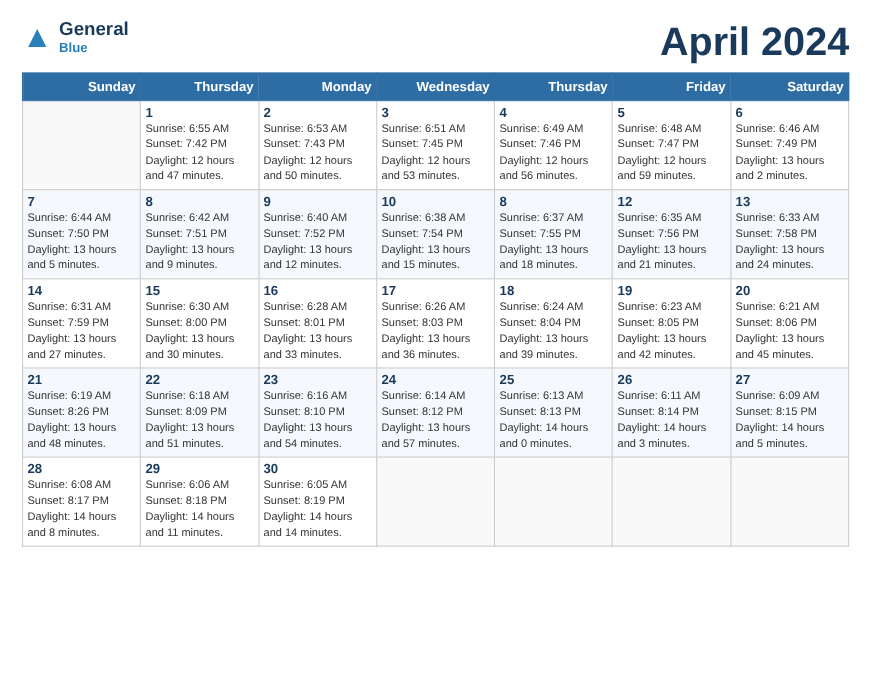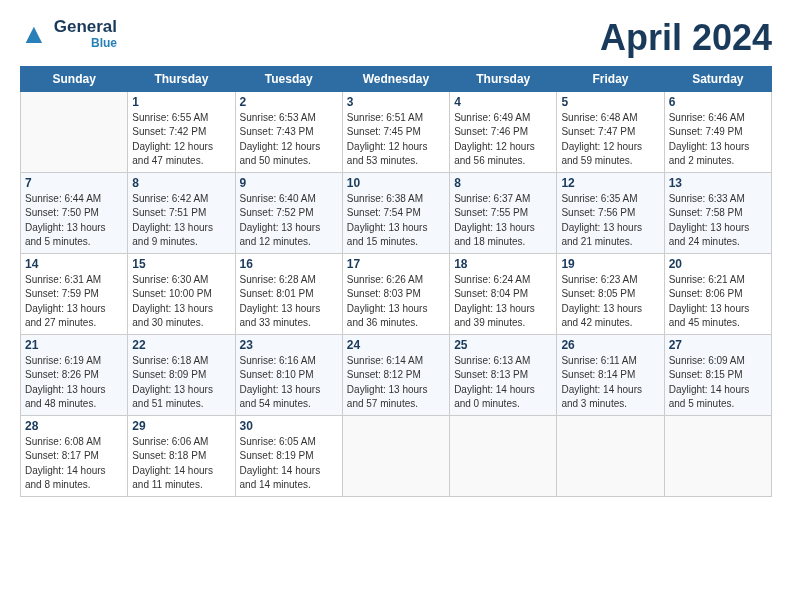--- a/index.html
+++ b/index.html
@@ -46,21 +46,21 @@
       width: 100%;
       border-collapse: collapse;
       table-layout: fixed;
     }
     thead tr th {
       background-color: #2e6da4;
       color: #fff;
       font-size: 12px;
       font-weight: bold;
       padding: 5px 4px;
-      text-align: center;
+      text-align: right;
       border: 1px solid #2e6da4;
     }
     tbody tr td {
       border: 1px solid #ccc;
       vertical-align: top;
       padding: 3px 4px;
       font-size: 10px;
       color: #222;
       height: 78px;
       background: #fff;
@@ -85,37 +85,37 @@
     }
   </style>
 </head>
 <body>
 
 <div class="page">
   <div class="header">
     <div class="logo">
       <div class="logo-row">
         <span style="font-size:28px; color:#2980b9; font-weight:bold; line-height:1;">▲</span>
-        <div style="margin-left:4px;text-align:right;">
+        <div style="margin-left:4px;">
           <div style="font-size:17px; font-weight:bold; color:#1a3a5c; line-height:1.1;"><span>General</span></div>
           <div style="font-size:12px; font-weight:bold; color:#2980b9; line-height:1.1;"><span>Blue</span></div>
         </div>
       </div>
     </div>
     <div class="title-block">
       <div class="title-month">April 2024</div>
     </div>
   </div>
 
   <table>
     <thead>
       <tr>
       <th>Sunday</th>
           <th>Thursday</th>
-          <th>Tuesday</th>
+          <th>Monday</th>
           <th>Wednesday</th>
           <th>Thursday</th>
           <th>Friday</th>
           <th>Saturday</th>
         </tr>
     </thead>
     <tbody id="calendar-body">
     <tr>
           <td class="empty-cell"></td>
           <td>
@@ -216,21 +216,21 @@
           <td>
             <span class="day-num">14</span>
             <div class="day-info">Sunrise: 6:31 AM
 Sunset: 7:59 PM
 Daylight: 13 hours
 and 27 minutes.</div>
           </td>
           <td>
             <span class="day-num">15</span>
             <div class="day-info">Sunrise: 6:30 AM
-Sunset: 10:00 PM
+Sunset: 8:00 PM
 Daylight: 13 hours
 and 30 minutes.</div>
           </td>
           <td>
             <span class="day-num">16</span>
             <div class="day-info">Sunrise: 6:28 AM
 Sunset: 8:01 PM
 Daylight: 13 hours
 and 33 minutes.</div>
           </td>

